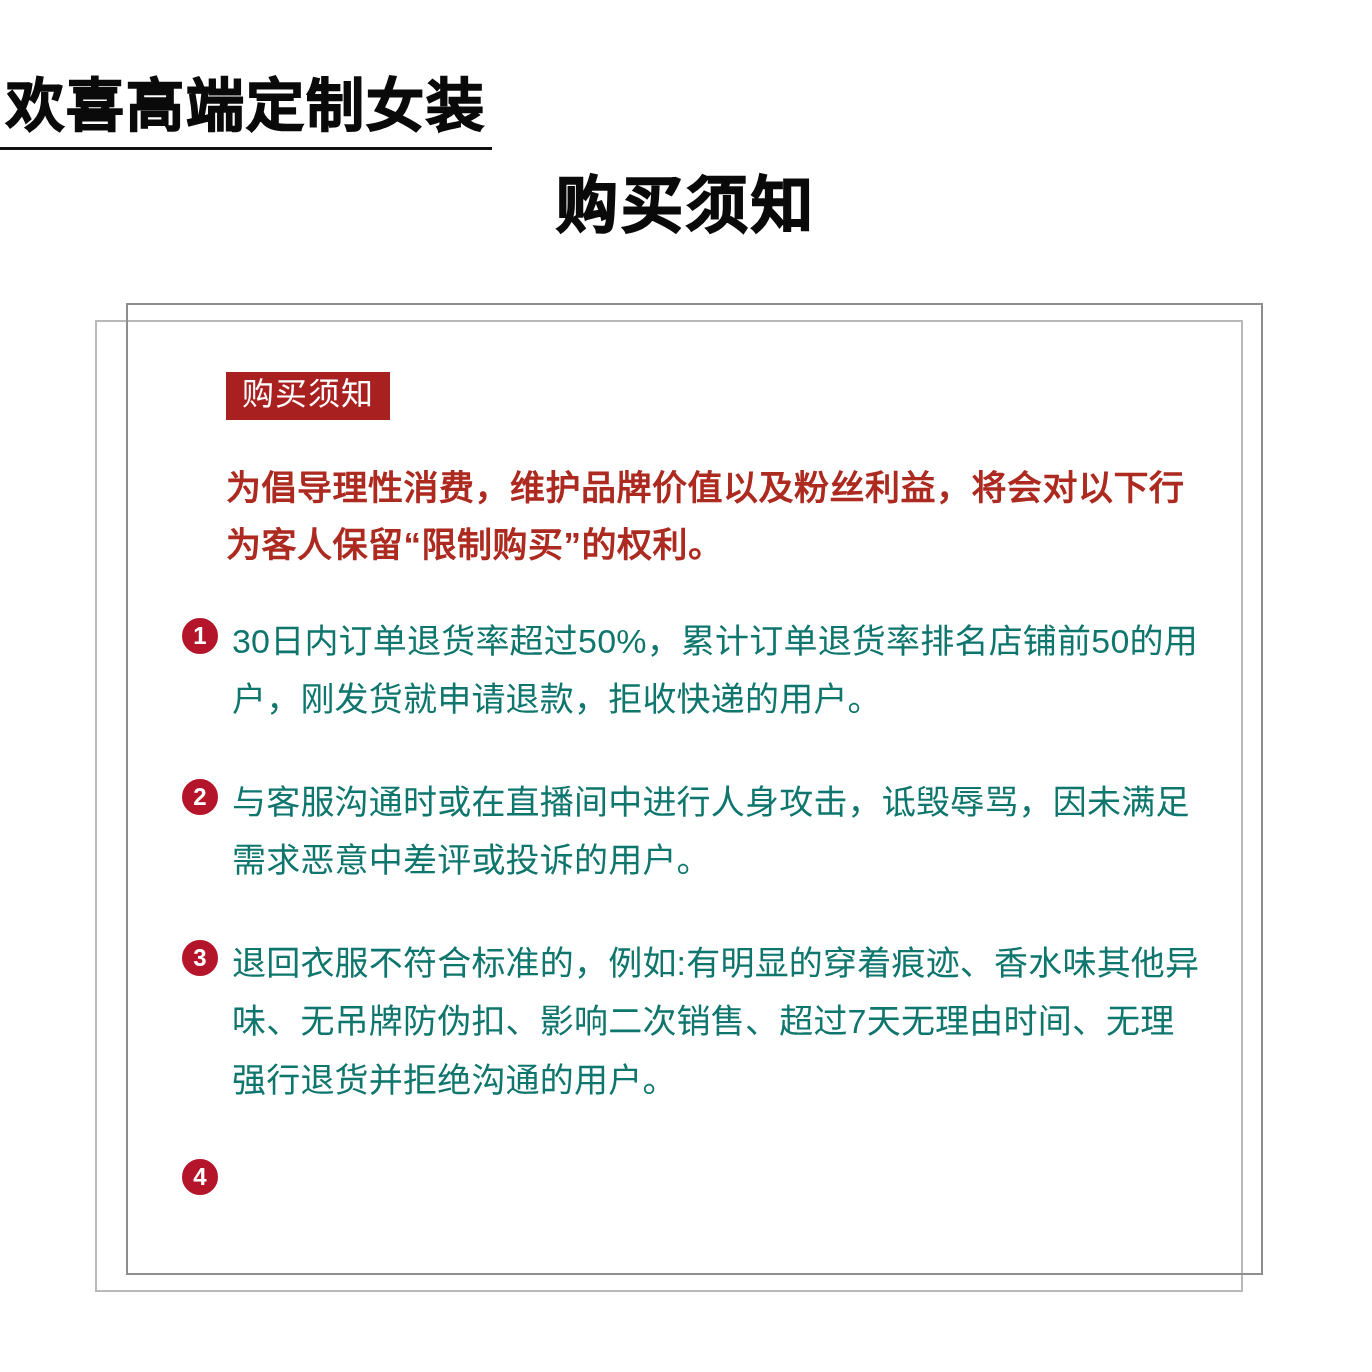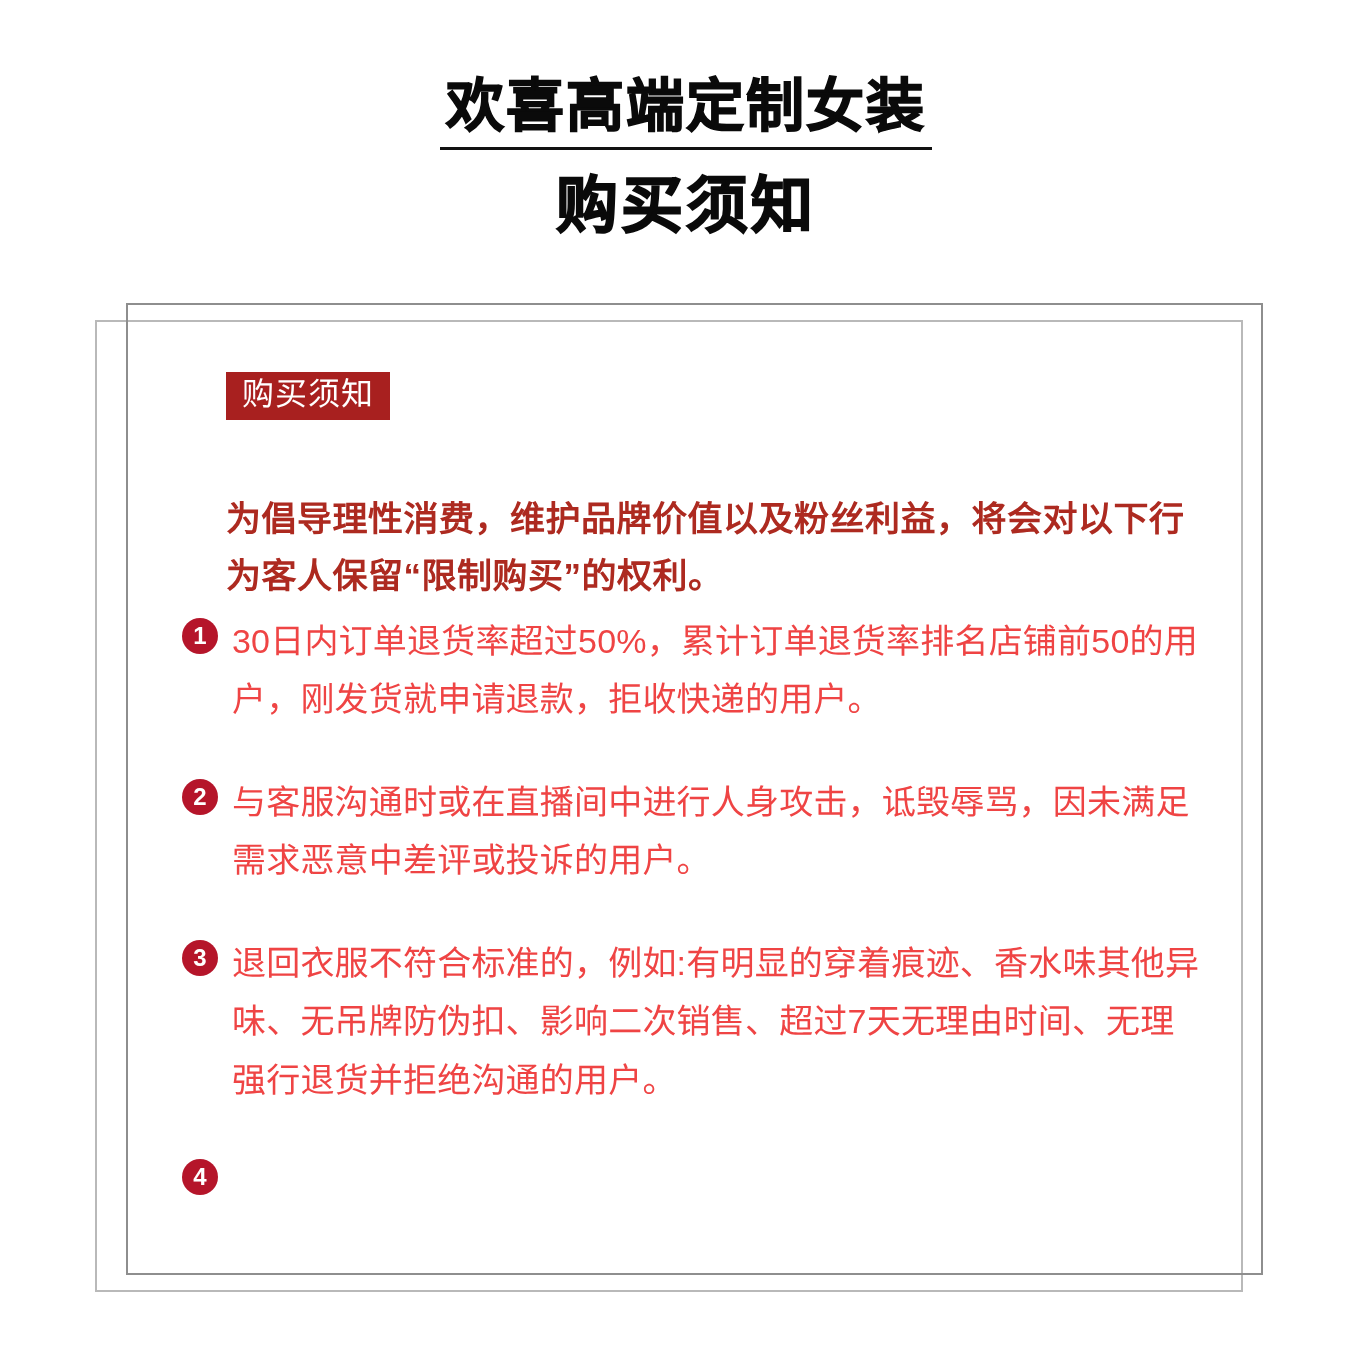--- a/index.html
+++ b/index.html
@@ -23,21 +23,21 @@
     left: 0;
     top: 0;
     width: 1372px;
     text-align: center;
   }
   .brand-line {
     position: absolute;
     left: 0;
     top: 76px;
     width: 1372px;
-    text-align: center;
+    text-align: left;
   }
   .brand-title {
     display: inline-block;
     font-size: 58px;
     font-weight: 700;
     letter-spacing: 2px;
     line-height: 1.05;
     color: #0a0a0a;
     padding: 0 6px 10px 6px;
     border-bottom: 3px solid #111111;
@@ -108,21 +108,20 @@
   .intro {
     position: absolute;
     left: 226px;
     top: 460px;
     width: 968px;
     color: #ad2a20;
     font-size: 35px;
     font-weight: 700;
     line-height: 1.62;
     letter-spacing: 0.5px;
-    margin-top: 31px;
   }
 
   .list {
     position: absolute;
     left: 182px;
     top: 612px;
     width: 1020px;
   }
   .item {
     position: relative;
@@ -144,21 +143,21 @@
     font-weight: 700;
     line-height: 36px;
     text-align: center;
     box-sizing: border-box;
     font-family: "Liberation Sans", "DejaVu Sans", sans-serif;
   }
 
   .item-text {
     font-size: 34px;
     line-height: 1.72;
-    color: #ef4444;
+    color: #0f766e;
     letter-spacing: 0.2px;
   }
 </style>
 </head>
 <body>
 
 <div class="header">
   <div class="brand-line">
     <span class="brand-title">欢喜高端定制女装</span>
   </div>

